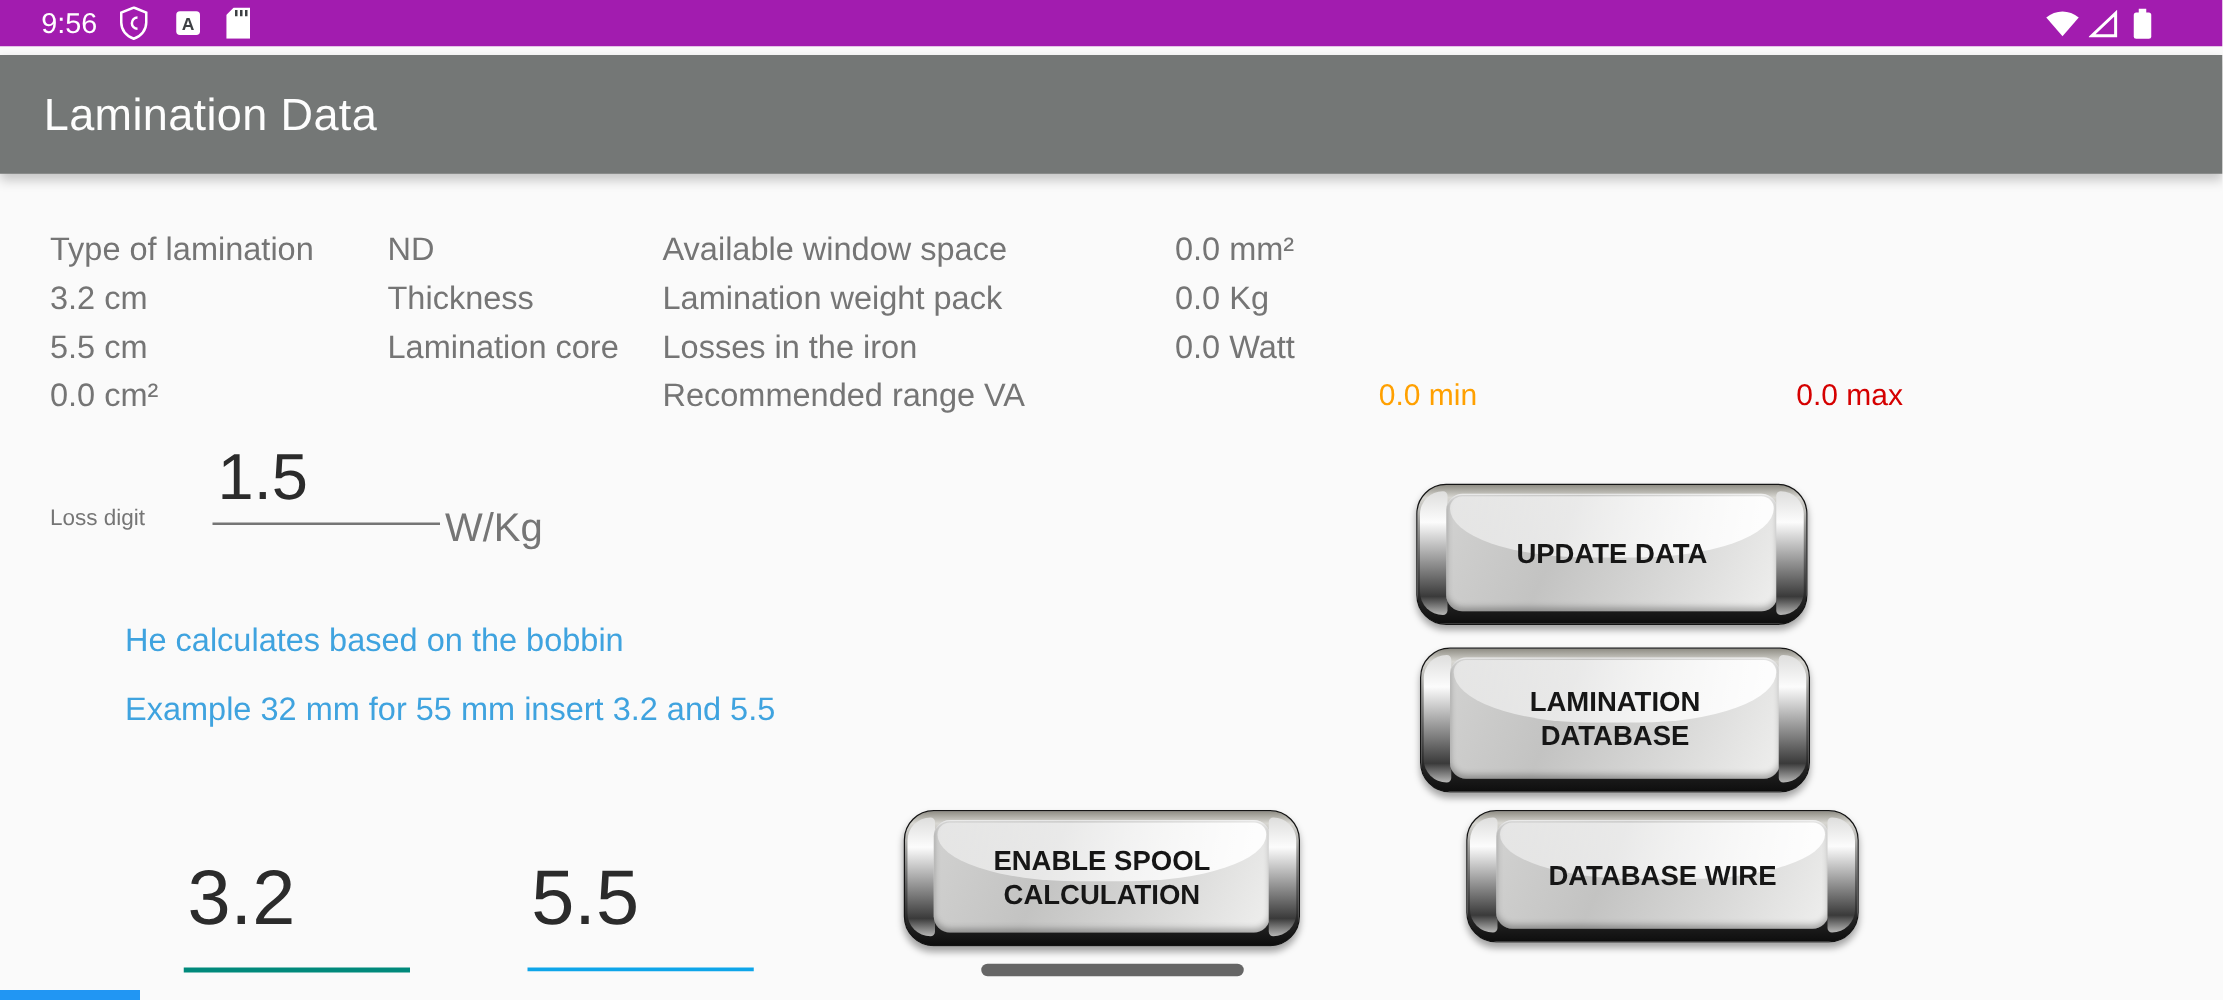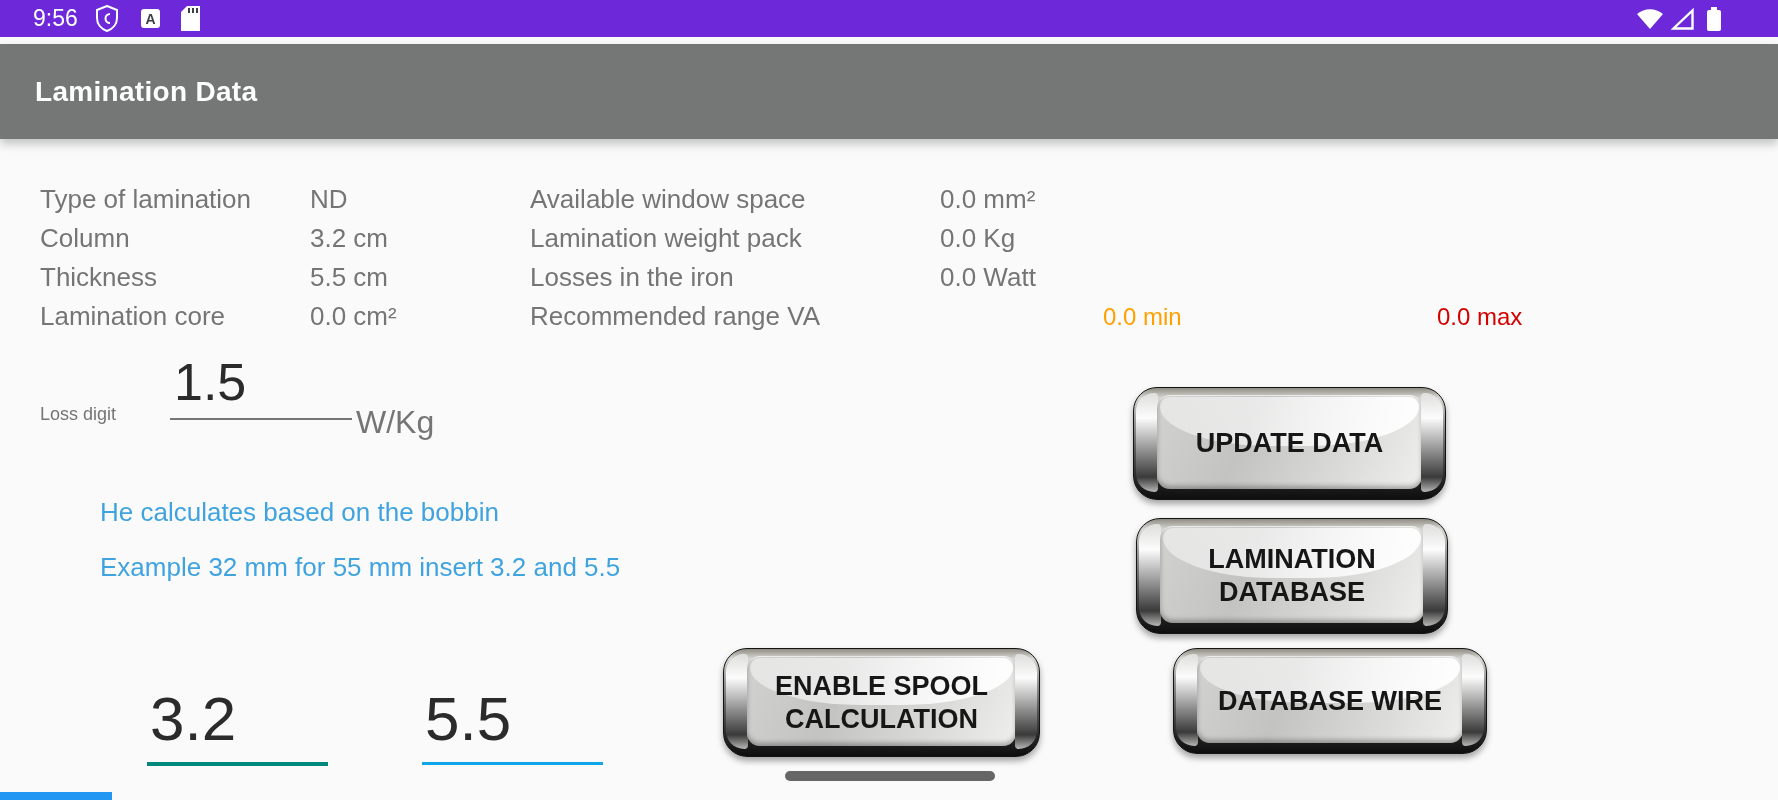--- a/index.html
+++ b/index.html
@@ -4,41 +4,41 @@
 <style>
   html,body{margin:0;padding:0;}
   body{
     width:1778px;height:800px;position:relative;overflow:hidden;
     background:#fafafa;
     font-family:"Liberation Sans", sans-serif;
   }
   
   .status-bar{
     position:absolute;left:0;top:0;width:1778px;height:37px;
-    background:#6d28d9;color:#fff;
+    background:#a21caf;color:#fff;
   }
   .status-time{
     position:absolute;left:33px;top:0;line-height:37px;font-size:23px;color:#fff;
   }
   .sb-icon{position:absolute;top:5px;height:27px;display:flex;align-items:center;}
   .sb-shield{left:95px;}
   .sb-abadge{left:141px;top:9px;width:19px;height:19px;background:#fff;border-radius:3px;
     display:flex;align-items:center;justify-content:center;font-size:14px;font-weight:bold;color:#3d4043;}
   .sb-sd{left:181px;}
   .sb-wifi{left:1636px;}
   .sb-signal{left:1671px;}
   .sb-batt{left:1706px;}
   
   .app-bar{
     position:absolute;left:0;top:44px;width:1778px;height:95px;
     background:#747776;box-shadow:0 5px 9px rgba(0,0,0,.22);
   }
   .app-title{
     position:absolute;left:35px;top:0;line-height:95px;
-    color:#fdfdfd;font-size:28px;font-weight:bold;letter-spacing:.3px;
+    color:#fdfdfd;font-size:36px;font-weight:normal;letter-spacing:.3px;
   }
   
   .info-grid{
     position:absolute;top:180px;display:grid;column-gap:0;
     font-size:26px;line-height:39px;color:#757575;
   }
   .info-left{left:40px;grid-template-columns:270px auto;}
   .info-right{left:530px;grid-template-columns:410px auto;}
   .range-val{position:absolute;top:297px;font-size:24px;line-height:39px;}
   .range-min{left:1103px;color:#FFA000;}
@@ -53,21 +53,21 @@
   }
   .loss-unit{position:absolute;left:356px;top:404px;font-size:32px;color:#757575;}
   
   .note{position:absolute;left:100px;font-size:26px;color:#3FA3DF;}
   .note-1{top:497px;}
   .note-2{top:552px;}
   
   .dim-input{
     position:absolute;top:684px;width:178px;height:70px;
     font-family:"Liberation Sans",sans-serif;font-size:62px;line-height:70px;color:#2b2b2b;
-    background:transparent;border:none;outline:none;padding:0 0 8px 3px;
+    background:transparent;border:none;outline:none;padding:0 0 20px 3px;
   }
   .dim-a{left:147px;border-bottom:4px solid #00897B;}
   .dim-b{left:422px;border-bottom:3px solid #0ea5e9;}
   
   .btn{
     position:absolute;border-radius:24px;border:1px solid #141414;cursor:pointer;
     background:linear-gradient(180deg,#8f8d84 0%,#d8d7d2 9%,#9a9a98 30%,#5c5c5c 55%,#262626 82%,#0e0e0e 100%);
     box-shadow:0 4px 6px rgba(0,0,0,.35);
   }
   .btn::before,.btn::after{
@@ -82,21 +82,21 @@
     box-shadow:inset 0 -3px 5px rgba(0,0,0,.30), inset 0 1px 1px rgba(255,255,255,.8);
   }
   .btn-gloss{
     position:absolute;left:3px;right:3px;top:2px;height:52%;
     border-radius:11px 11px 48% 48% / 11px 11px 90% 90%;
     background:linear-gradient(95deg,rgba(255,255,255,.45),rgba(255,255,255,.95));
   }
   .btn-label{
     position:absolute;left:23px;right:23px;top:0;bottom:0;
     display:flex;align-items:center;justify-content:center;text-align:center;
-    font-size:27px;font-weight:bold;color:#161616;line-height:1.22;padding:0 14px;
+    font-size:22px;font-weight:bold;color:#161616;line-height:1.22;padding:0 14px;
   }
   .btn-update{left:1133px;top:387px;width:311px;height:111px;}
   .btn-lamdb{left:1136px;top:518px;width:310px;height:114px;}
   .btn-dbwire{left:1173px;top:648px;width:312px;height:104px;}
   .btn-spool{left:723px;top:648px;width:315px;height:107px;}
   
   .home-pill{
     position:absolute;left:785px;top:771px;width:210px;height:10px;
     border-radius:5px;background:#666;cursor:pointer;
   }
@@ -143,21 +143,20 @@
   </span>
 </div>
 
 <div class="app-bar">
   <span class="app-title">Lamination Data</span>
 </div>
 
 <div class="info-grid info-left">
   <span>Type of lamination</span>
   <span>ND</span>
-  <span>Column</span>
   <span>3.2 cm</span>
   <span>Thickness</span>
   <span>5.5 cm</span>
   <span>Lamination core</span>
   <span>0.0 cm²</span>
 </div>
 
 <div class="info-grid info-right">
   <span>Available window space</span>
   <span>0.0 mm²</span>

